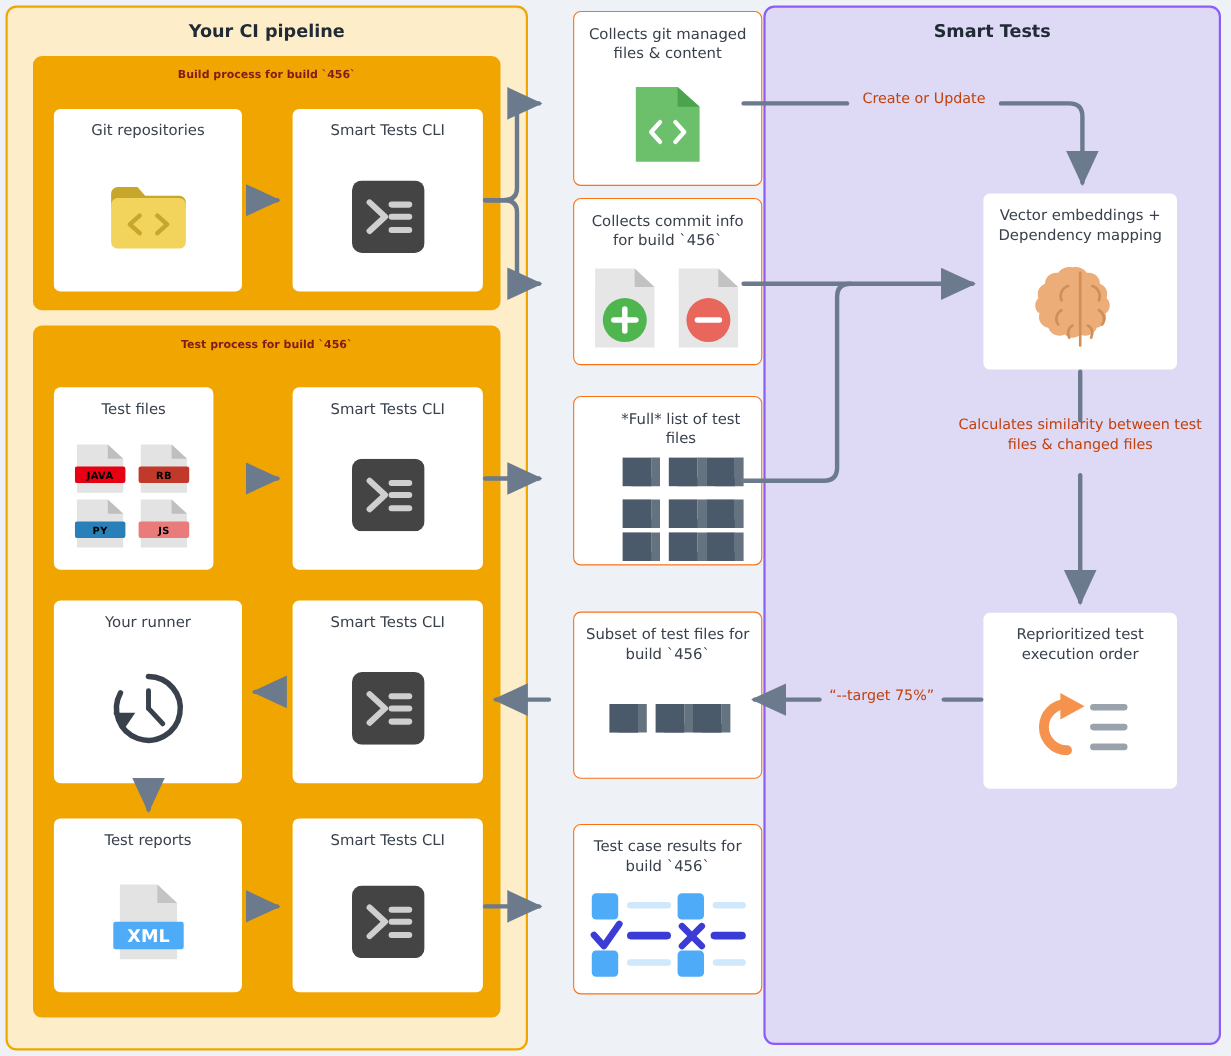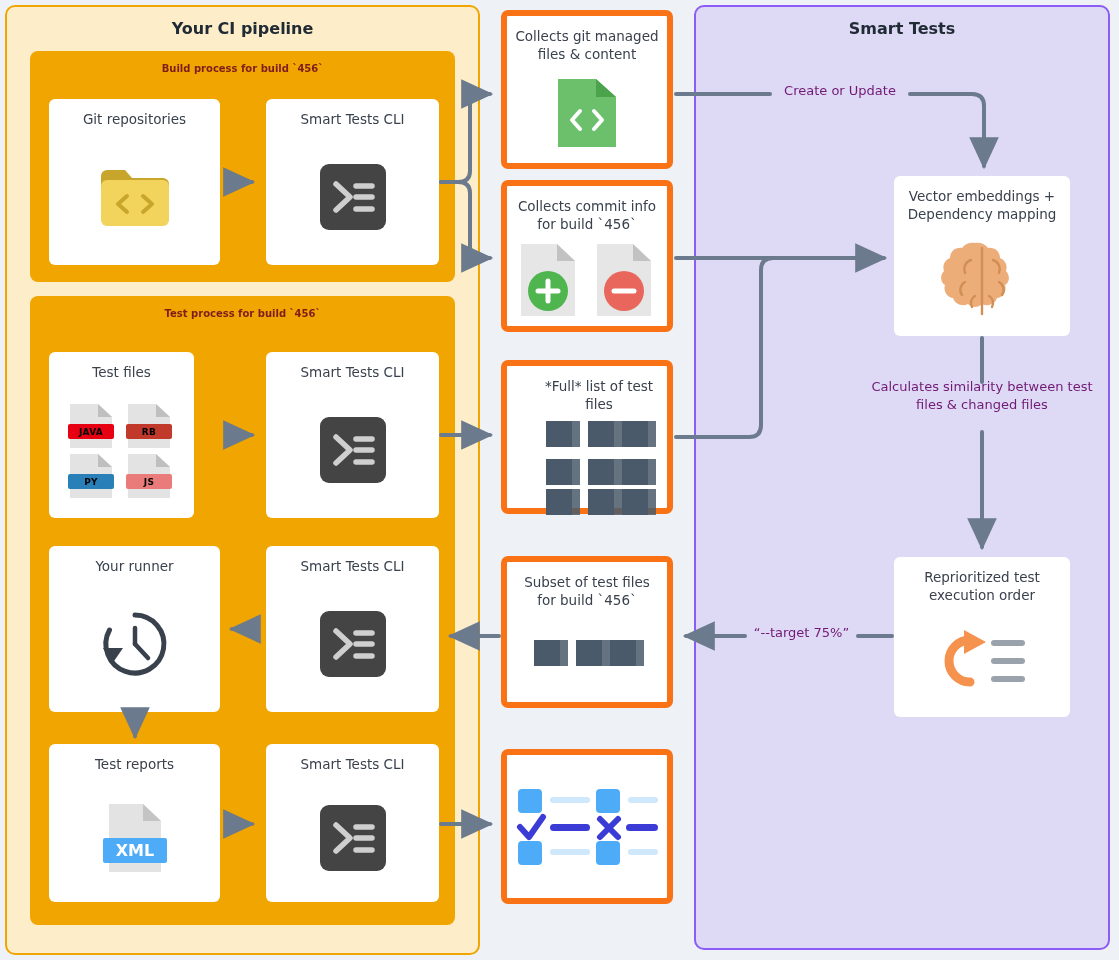--- a/index.html
+++ b/index.html
@@ -36,33 +36,33 @@
     font-size:10px;font-weight:600;color:#7f1d1d;
   }
   .grp-build{left:30px;top:51px;width:425px;height:231px;}
   .grp-test{left:30px;top:296px;width:425px;height:629px;}
 
   
   .card{
     position:absolute;background:#fff;border-radius:6px;box-sizing:border-box;
     display:flex;flex-direction:column;align-items:center;
   }
-  .card.bordered{border:6px solid #f97316;border-radius:7px;}
+  .card.bordered{border:1px solid #f97316;border-radius:7px;margin-left:20px;}
   .card-label{
     text-align:center;font-size:13.5px;line-height:1.3;color:#39414d;
     padding:12px 8px 0 8px;width:100%;box-sizing:border-box;
   }
   .card-icon{
     flex:1;display:flex;align-items:center;justify-content:center;width:100%;
   }
 
   
   .conn{position:absolute;left:0;top:0;width:1119px;height:960px;pointer-events:none;}
   .edge-label{
-    position:absolute;font-size:13px;color:#701a75;text-align:center;
+    position:absolute;font-size:13px;color:#c2410c;text-align:center;
     background:transparent;white-space:nowrap;
   }
   .edge-label.multi{white-space:normal;line-height:1.35;}
 
   
   .filebadge{font-size:9px;font-weight:bold;color:#fff;letter-spacing:.3px;}
 </style>
 </head>
 <body>
 
@@ -317,20 +317,21 @@
           <g transform="translate(84,0)"> 
               <rect x="0" y="4" width="26" height="26"></rect>
               <path d="M26 4h8v8h-8zM26 12h8v18H8v-8h18z" opacity=".85"></path>
             </g>
         </g>
       </svg>
     </div>
   </div>
 
   <div class="card bordered" style="left:501px;top:749px;width:172px;height:155px;">
+    <div class="card-label">Test case results for build `456`</div>
     <div class="card-icon">
       <svg width="150" height="84" viewBox="0 0 150 84">
 
         <rect x="6" y="4" width="24" height="24" rx="4" fill="#4dabf7"></rect>
         <rect x="38" y="12" width="40" height="6" rx="3" fill="#cfe8fb"></rect>
         <rect x="84" y="4" width="24" height="24" rx="4" fill="#4dabf7"></rect>
         <rect x="116" y="12" width="30" height="6" rx="3" fill="#cfe8fb"></rect>
 
         <polyline points="8,42 17,52 31,32" fill="none" stroke="#3b3bd6" stroke-width="6" stroke-linecap="round" stroke-linejoin="round"></polyline>
         <rect x="38" y="39" width="40" height="7" rx="3.5" fill="#3b3bd6"></rect>

